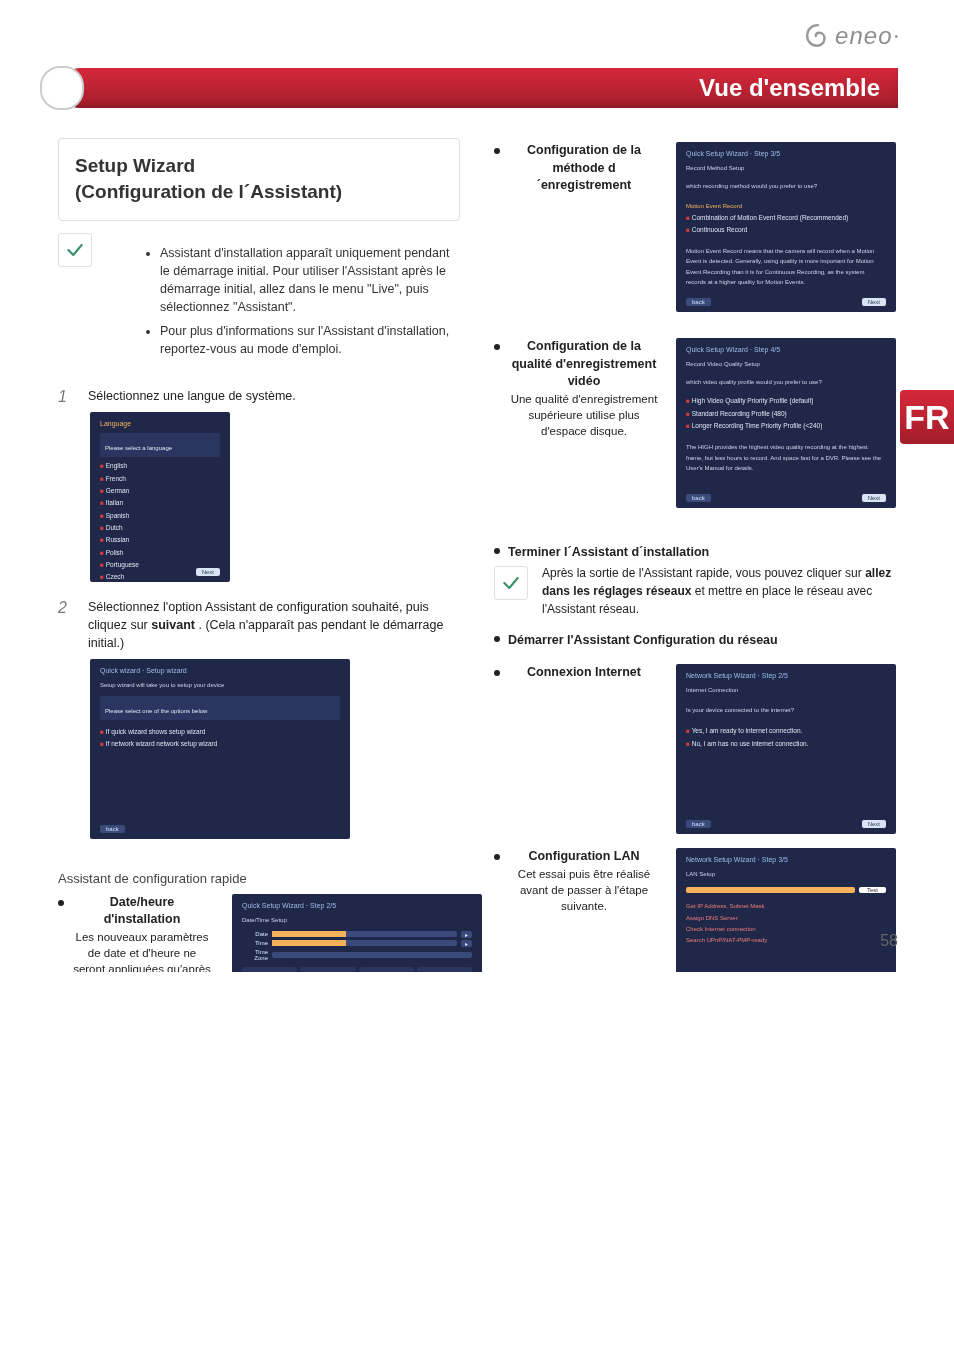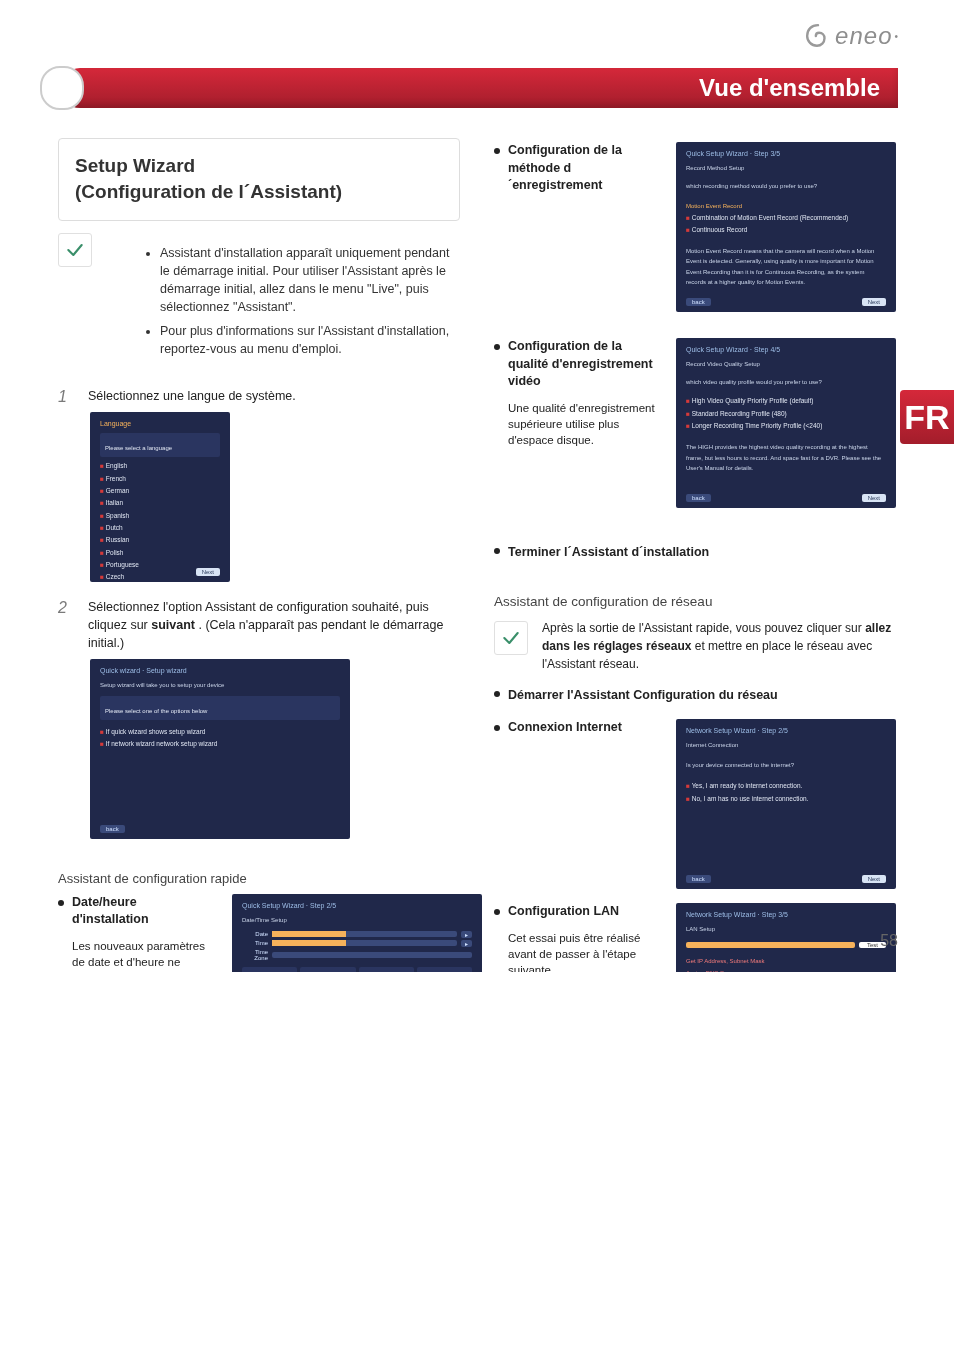--- a/index.html
+++ b/index.html
@@ -228,27 +228,28 @@
     display: flex;
     align-items: flex-start;
     gap: 16px;
     margin: 6px 0 6px 0;
   }
   .bullet-text {
     flex: 1;
     min-width: 140px;
     font-size: 12.5px;
     line-height: 1.4;
+    text-align: center;
   }
   .bullet-text .b-title {
     font-weight: 700;
   }
   .bullet-text .b-desc {
     font-weight: 400;
-    margin-top: 9px;
+    margin-top: 0;
     display: block;
   }
 
   .mini-note {
     font-size: 11.5px;
     line-height: 1.4;
     margin-top: 4px;
   }
 
   .net-head {
@@ -348,21 +349,21 @@
       </div>
 
       <div class="note-row">
         <div class="check-square">
           <svg viewBox="0 0 24 24">
               <path d="M4 12 L10 18 L20 6" fill="none" stroke="#3a8f6a" stroke-width="2.5" stroke-linecap="round" stroke-linejoin="round"></path>
             </svg>
         </div>
         <ul class="note-list">
           <li>Assistant d'installation apparaît uniquement pendant le démarrage initial. Pour utiliser l'Assistant après le démarrage initial, allez dans le menu "Live", puis sélectionnez "Assistant".</li>
-          <li>Pour plus d'informations sur l'Assistant d'installation, reportez-vous au menu d'emploi.</li>
+          <li>Pour plus d'informations sur l'Assistant d'installation, reportez-vous au mode d'emploi.</li>
         </ul>
       </div>
 
       <div class="step-row">
         <div class="step-num">1</div>
         <div class="step-text">Sélectionnez une langue de système.</div>
       </div>
       <div style="margin-left:32px;">
         <div class="screenshot lang" style="width:140px;">
           <div class="sc-header sc-orange">Language</div>
@@ -522,21 +523,20 @@
         </div>
       </div>
 
       <div class="li-row" style="margin-top:34px;">
         <div class="li-dot"></div>
         <div class="li-body">
           <span class="b-title" style="font-weight:700;font-size:12.5px;">Terminer l´Assistant d´installation</span>
         </div>
       </div>
 
-      <div class="net-head" style="margin-top:34px;">Assistant de configuration de réseau</div>
 
       <div class="net-note-row">
         <div class="check-square">
           <svg viewBox="0 0 24 24">
               <path d="M4 12 L10 18 L20 6" fill="none" stroke="#3a8f6a" stroke-width="2.5" stroke-linecap="round" stroke-linejoin="round"></path>
             </svg>
         </div>
         <div class="net-note-text">
           <span>Après la sortie de l'Assistant rapide, vous pouvez cliquer sur </span><b>allez dans les réglages réseaux</b><span> et mettre en place le réseau avec l'Assistant réseau.</span>
         </div>

